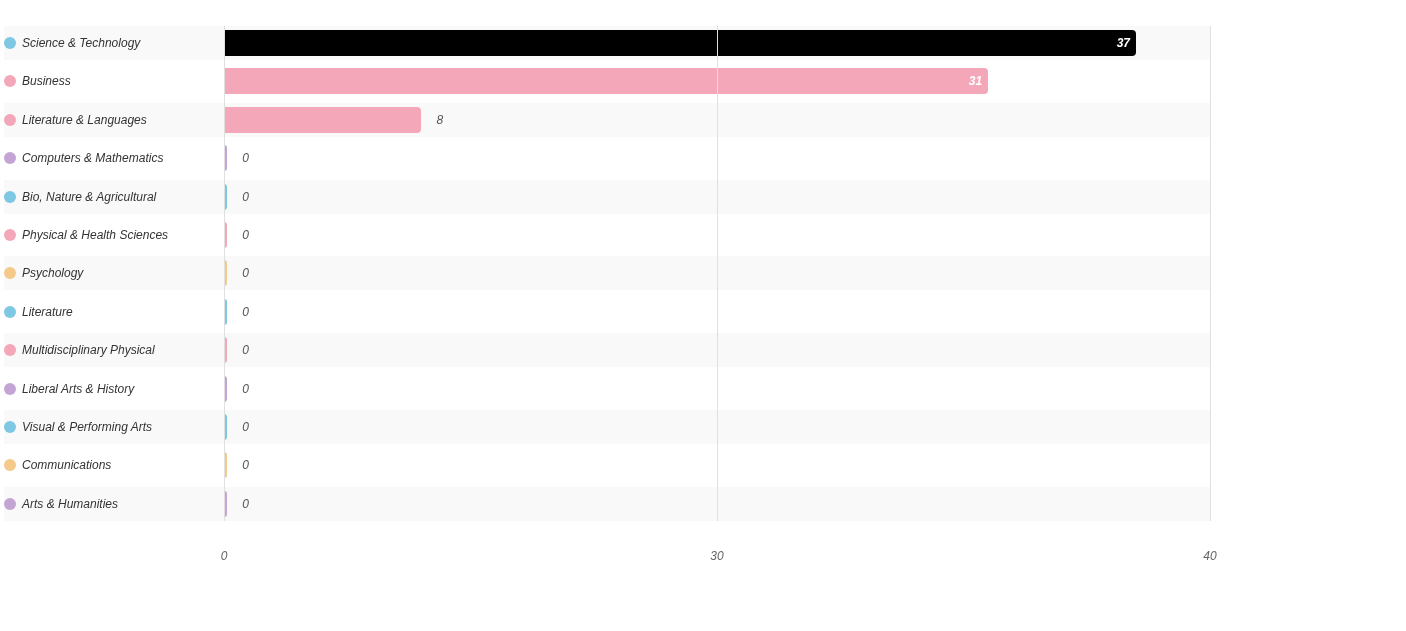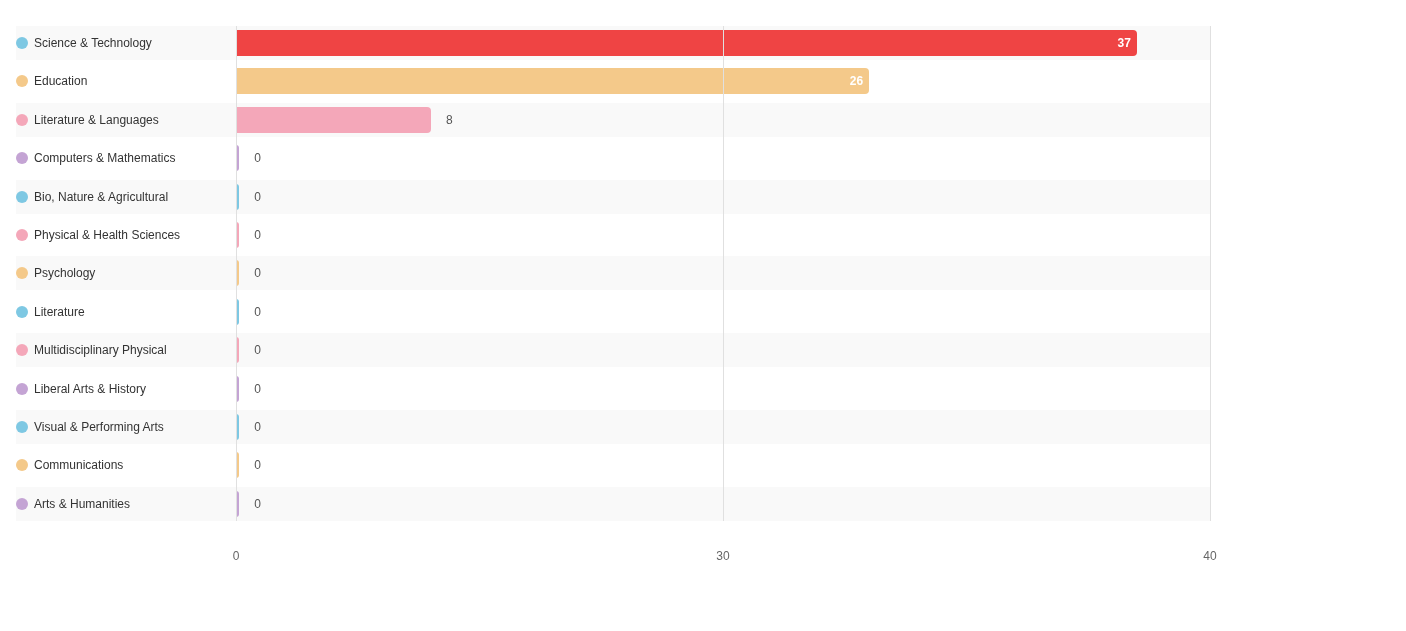--- a/index.html
+++ b/index.html
@@ -6,22 +6,23 @@
     body {
       background: #fff;
       font-family: Arial, sans-serif;
       width: 1406px;
       height: 631px;
       overflow: hidden;
     }
     .chart-container {
       width: 1230px;
       height: 631px;
-      padding: 18px 20px 40px 16px;
-      position: relative;
+      padding: 18px 20px 40px 4px;
+      position: relative;
+      font-style: italic;
     }
     .chart-title {
       font-size: 15px;
       font-weight: bold;
       color: #333;
       text-transform: uppercase;
       letter-spacing: 0.3px;
       margin-bottom: 4px;
     }
     .chart-source {
@@ -141,33 +142,33 @@
   <div class="chart-source"></div>
 
   <div class="chart-area">
     <div class="bars-section" id="bars-section">
     <div class="bar-row">
           <div class="bar-label">
             <div class="bar-label-dot" style="background: rgb(126, 200, 227);"></div>
             <span>Science &amp; Technology</span>
           </div>
           <div class="bar-track">
-            <div class="bar-fill" style="width: 92.5%; background: #ef4444;">
+            <div class="bar-fill" style="width: 92.5%; background: #000000;">
               <span class="bar-value-inside">37</span>
             </div>
           </div>
         </div>
         <div class="bar-row">
           <div class="bar-label">
-            <div class="bar-label-dot" style="background: rgb(244, 201, 138);"></div>
-            <span>Education</span>
-          </div>
-          <div class="bar-track">
-            <div class="bar-fill" style="width: 65%; background: rgb(244, 201, 138);">
-              <span class="bar-value-inside">26</span>
+            <div class="bar-label-dot" style="background: rgb(244, 167, 185);"></div>
+            <span>Business</span>
+          </div>
+          <div class="bar-track">
+            <div class="bar-fill" style="width: 77.5%; background: rgb(244, 167, 185);">
+              <span class="bar-value-inside">31</span>
             </div>
           </div>
         </div>
         <div class="bar-row">
           <div class="bar-label">
             <div class="bar-label-dot" style="background: rgb(244, 167, 185);"></div>
             <span>Literature &amp; Languages</span>
           </div>
           <div class="bar-track">
             <div class="bar-fill" style="width: 20%; background: rgb(244, 167, 185);">

